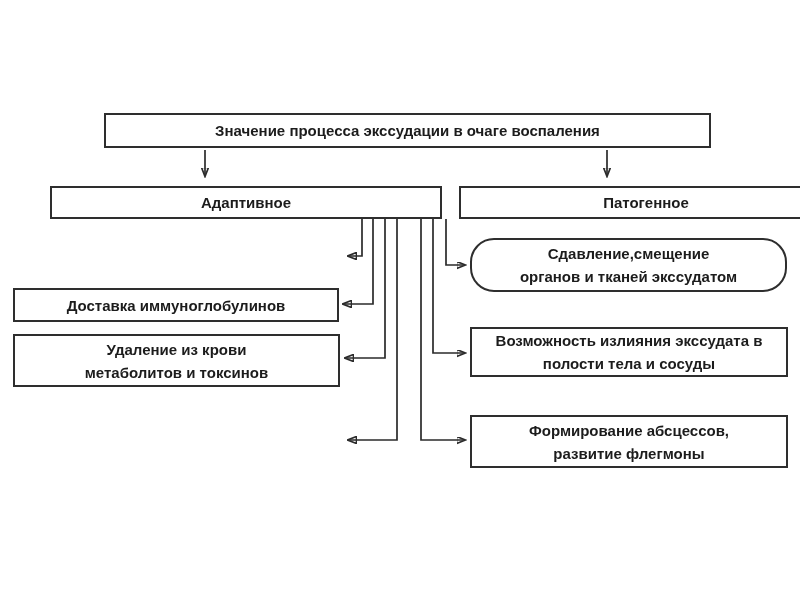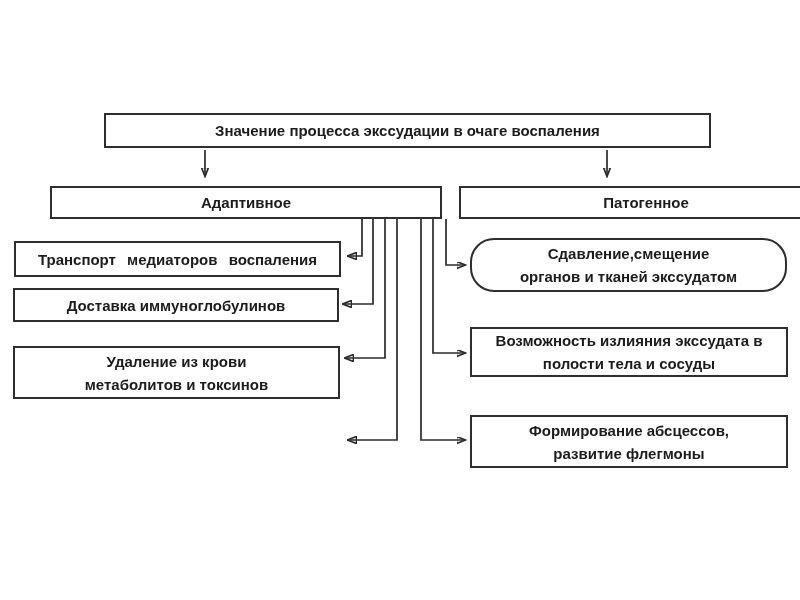--- a/index.html
+++ b/index.html
@@ -64,25 +64,24 @@
     <path d="M433,219 V353 H465" marker-end="url(#arr)"></path>
     <path d="M421,219 V440 H465" marker-end="url(#arr)"></path>
   </svg>
 
   <div class="box title-box" style="left:104px;top:113px;width:607px;height:35px;">Значение процесса экссудации в очаге воспаления</div>
 
   <div class="box hdr" style="left:10px;top:186px;width:392px;height:33px;">Адаптивное</div>
 
   <div class="box hdr" style="left:419px;top:186px;width:374px;height:33px;">Патогенное</div>
 
-  <div class="box ws-wide" style="left:14px;top:241px;width:327px;height:36px;">Транспорт медиаторов воспаления</div>
 
   <div class="box" style="left:13px;top:288px;width:326px;height:34px;text-align:center;">Доставка иммуноглобулинов</div>
 
-  <div class="box" style="left:13px;top:346px;width:327px;height:53px;">Удаление из крови
+  <div class="box" style="left:13px;top:334px;width:327px;height:53px;">Удаление из крови
 метаболитов и токсинов</div>
 
 
   <div class="box" style="left:470px;top:238px;width:317px;height:54px;border-radius:24px;">Сдавление,смещение
 органов и тканей экссудатом</div>
 
   <div class="box" style="left:470px;top:415px;width:318px;height:53px;">Формирование абсцессов,
 развитие флегмоны</div>
 
   <div class="box" style="left:470px;top:327px;width:318px;height:50px;">Возможность излияния экссудата в

